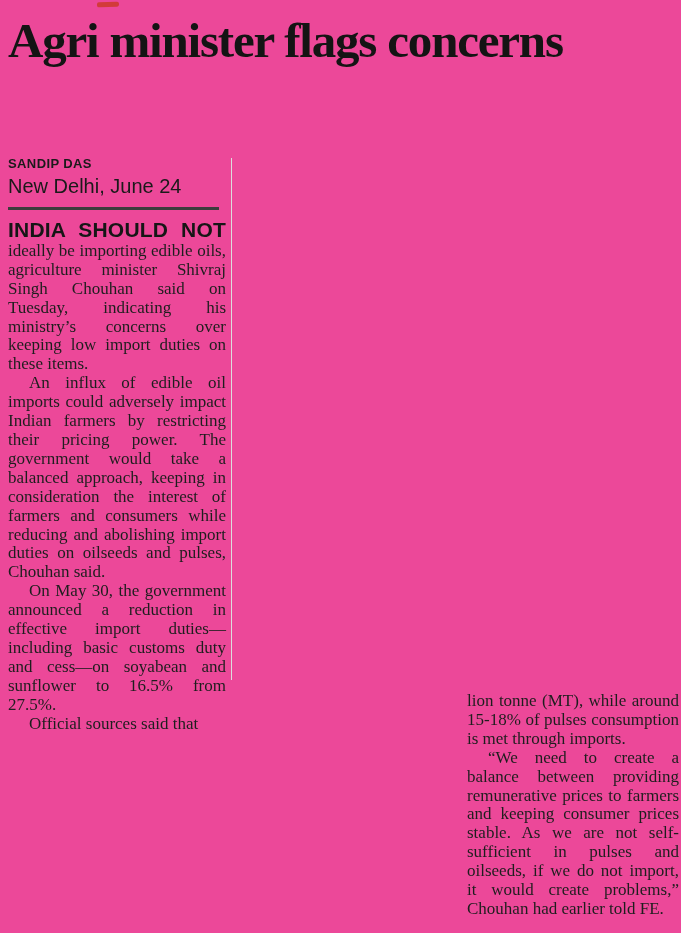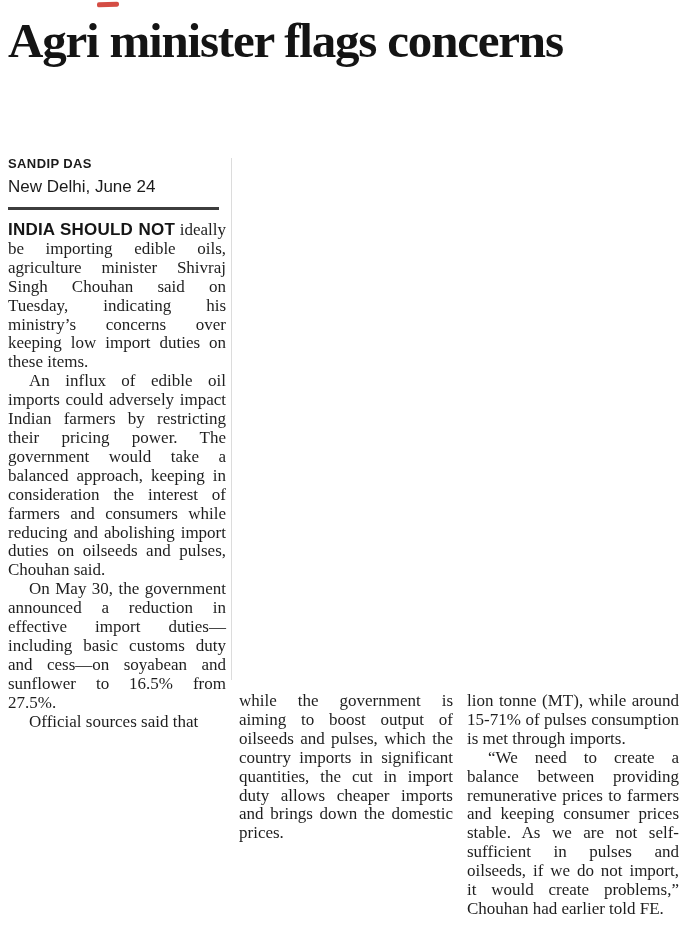--- a/index.html
+++ b/index.html
@@ -42,21 +42,21 @@
     color: #1a1a1a;
   }
   .author {
     font-weight: 700;
     font-size: 13px;
     line-height: 22px;
     letter-spacing: .4px;
   }
   .dateline {
     font-weight: 400;
-    font-size: 17px;
+    font-size: 20px;
     line-height: 23px;
   }
   .byline-rule {
     margin-top: 9px;
     width: 211px;
     height: 3px;
   }
   .col-divider {
     position: absolute;
     left: 231px; top: 158px;
@@ -71,30 +71,30 @@
     text-justify: inter-word;
   }
   .col p { margin: 0; }
   .col p.indent { text-indent: 21px; }
   .col1 { left: 8px;   top: 221px; width: 218px; }
   .col2 { left: 239px; top: 692px; width: 214px; }
   .col3 { left: 467px; top: 692px; width: 212px; }
   .lead-in {
     font-family: "Liberation Sans", sans-serif;
     font-weight: 700;
-    font-size: 17px;
+    font-size: 21px;
     letter-spacing: .2px;
     color: #161616;
   }
   .pub-italic { }
 </style>
 </head>
 <body>
 
-<div class="page" style="background: #ffffff;">
+<div class="page" style="background: #ec4899;">
 
   <div class="red-mark" style="background: rgb(207, 58, 48);"></div>
 
   <h1 class="headline" style="color: rgb(20, 20, 20);">
     <span class="hl-line">Agri minister flags concerns</span>
   </h1>
 
   <div class="byline">
     <div class="author">SANDIP DAS</div>
     <div class="dateline">New Delhi, June 24</div>
@@ -104,21 +104,20 @@
   <div class="col-divider" style="background: rgb(220, 220, 220);"></div>
 
   <div class="col col1" style="color: rgb(30, 30, 30);">
     <p><b class="lead-in">INDIA SHOULD NOT</b> <span>ideally be importing edible oils, agriculture minister Shivraj Singh Chouhan said on Tuesday, indicating his ministry’s concerns over keeping low import duties on these items.</span></p>
     <p class="indent">An influx of edible oil imports could adversely impact Indian farmers by restricting their pricing power. The government would take a balanced approach, keeping in consideration the interest of farmers and consumers while reducing and abolishing import duties on oilseeds and pulses, Chouhan said.</p>
     <p class="indent">On May 30, the government announced a reduction in effective import duties—including basic customs duty and cess—on soyabean and sunflower to 16.5% from 27.5%.</p>
     <p class="indent">Official sources said that</p>
   </div>
 
   <div class="col col2" style="color: rgb(30, 30, 30);">
-    <p>while the government is aiming to boost output of oilseeds and pulses, which the country imports in significant quantities, the cut in import duty allows cheaper imports and brings down the domestic prices.</p>
   </div>
 
   <div class="col col3" style="color: rgb(30, 30, 30);">
-    <p>lion tonne (MT), while around 15-71% of pulses consumption is met through imports.</p>
+    <p>lion tonne (MT), while around 15-18% of pulses consumption is met through imports.</p>
     <p class="indent"><span>“We need to create a balance between providing remunerative prices to farmers and keeping consumer prices stable. As we are not self-sufficient in pulses and oilseeds, if we do not import, it would create problems,” Chouhan had earlier told </span><span class="pub-italic">FE.</span></p>
   </div>
 
 </div>
 
 </body></html>

